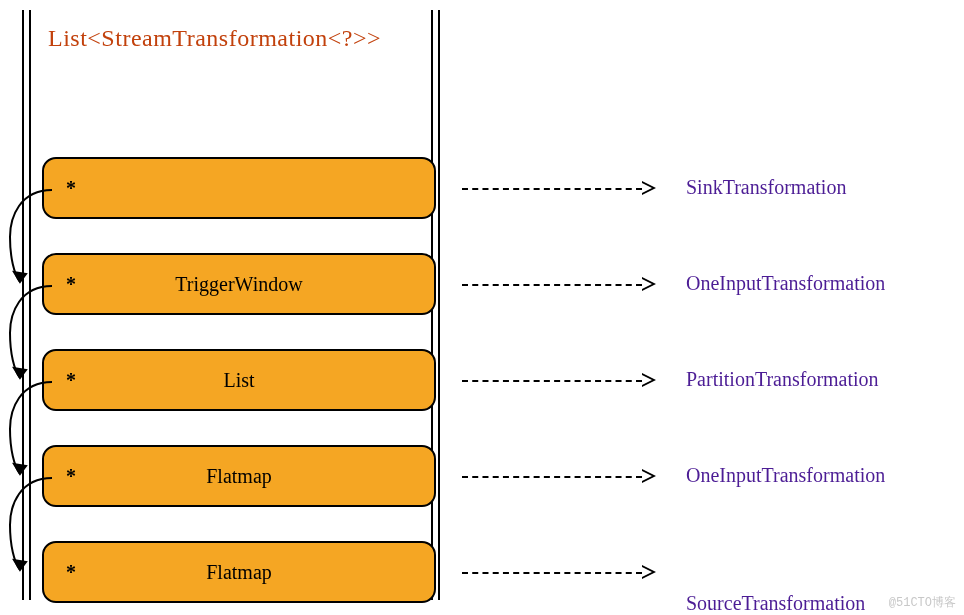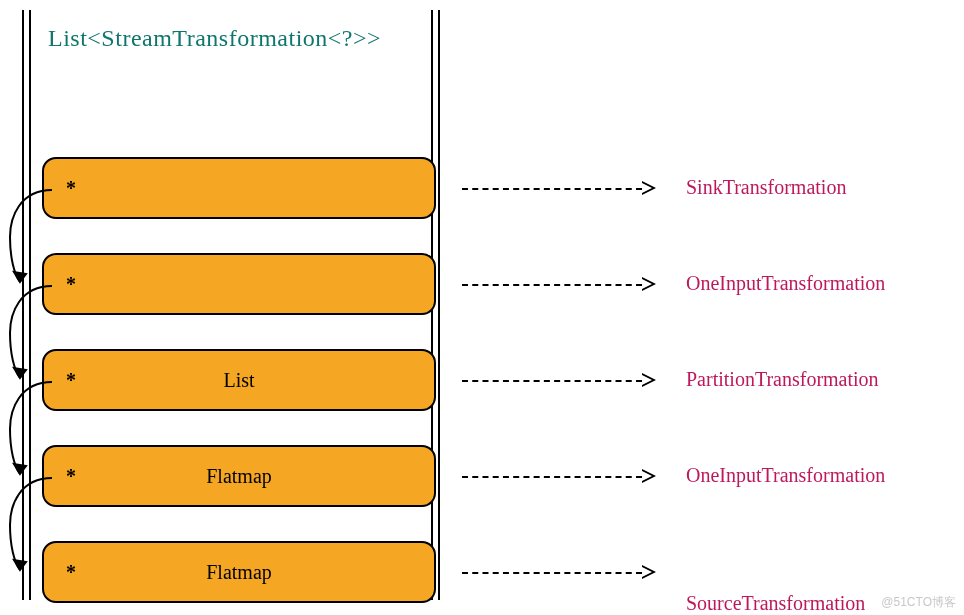--- a/index.html
+++ b/index.html
@@ -25,21 +25,21 @@
     background: #000;
   }
   .list-frame::before { left: 5px; }
   .list-frame::after  { right: 5px; }
 
   .header {
     position: absolute;
     top: 25px; left: 42px; width: 378px;
     text-align: left;
     font-size: 24px;
-    color: #0f766e;
+    color: #c2410c;
     letter-spacing: 0.5px;
     padding-left: 6px;
   }
 
   .box {
     position: absolute;
     left: 42px;
     width: 394px;
     height: 62px;
     background: #f5a623;
@@ -79,21 +79,21 @@
     position:absolute;
     left:-14px; top:-5px;
     border-left: 10px solid #fff;
     border-top: 5px solid transparent;
     border-bottom: 5px solid transparent;
   }
 
   .type-label {
     position: absolute;
     font-size: 20px;
-    color: #be185d;
+    color: #4c1d95;
     white-space: nowrap;
   }
 
   
   .curve {
     position: absolute;
     width: 60px;
     overflow: visible;
   }
   .curve path {
@@ -101,21 +101,21 @@
     stroke: #000;
     stroke-width: 2;
   }
   .curve .head {
     fill: #000;
   }
 
   .watermark {
     position: absolute;
     right: 8px; bottom: 4px;
-    font-family: Liberation Sans, sans-serif;
+    font-family: Liberation Mono, monospace;
     font-size: 12px;
     color: #c8c8c8;
   }
 </style>
 </head>
 <body>
 <div class="canvas">
 
   <div class="list-frame"></div>
 
@@ -123,20 +123,21 @@
 
   <div class="box" style="top:157px">
     <span class="star">*</span>
   </div>
   <div class="arrow-dashed" style="top:188px; left:462px; width:180px"></div>
   <div class="arrow-head-right" style="top:181px; left:642px"></div>
   <div class="type-label" style="top:176px; left:686px">SinkTransformation</div>
 
   <div class="box" style="top:253px">
     <span class="star">*</span>
+    <span class="label">TriggerWindow</span>
   </div>
   <div class="arrow-dashed" style="top:284px; left:462px; width:180px"></div>
   <div class="arrow-head-right" style="top:277px; left:642px"></div>
   <div class="type-label" style="top:272px; left:686px">OneInputTransformation</div>
 
   <div class="box" style="top:349px">
     <span class="star">*</span>
     <span class="label">List</span>
   </div>
   <div class="arrow-dashed" style="top:380px; left:462px; width:180px"></div>

